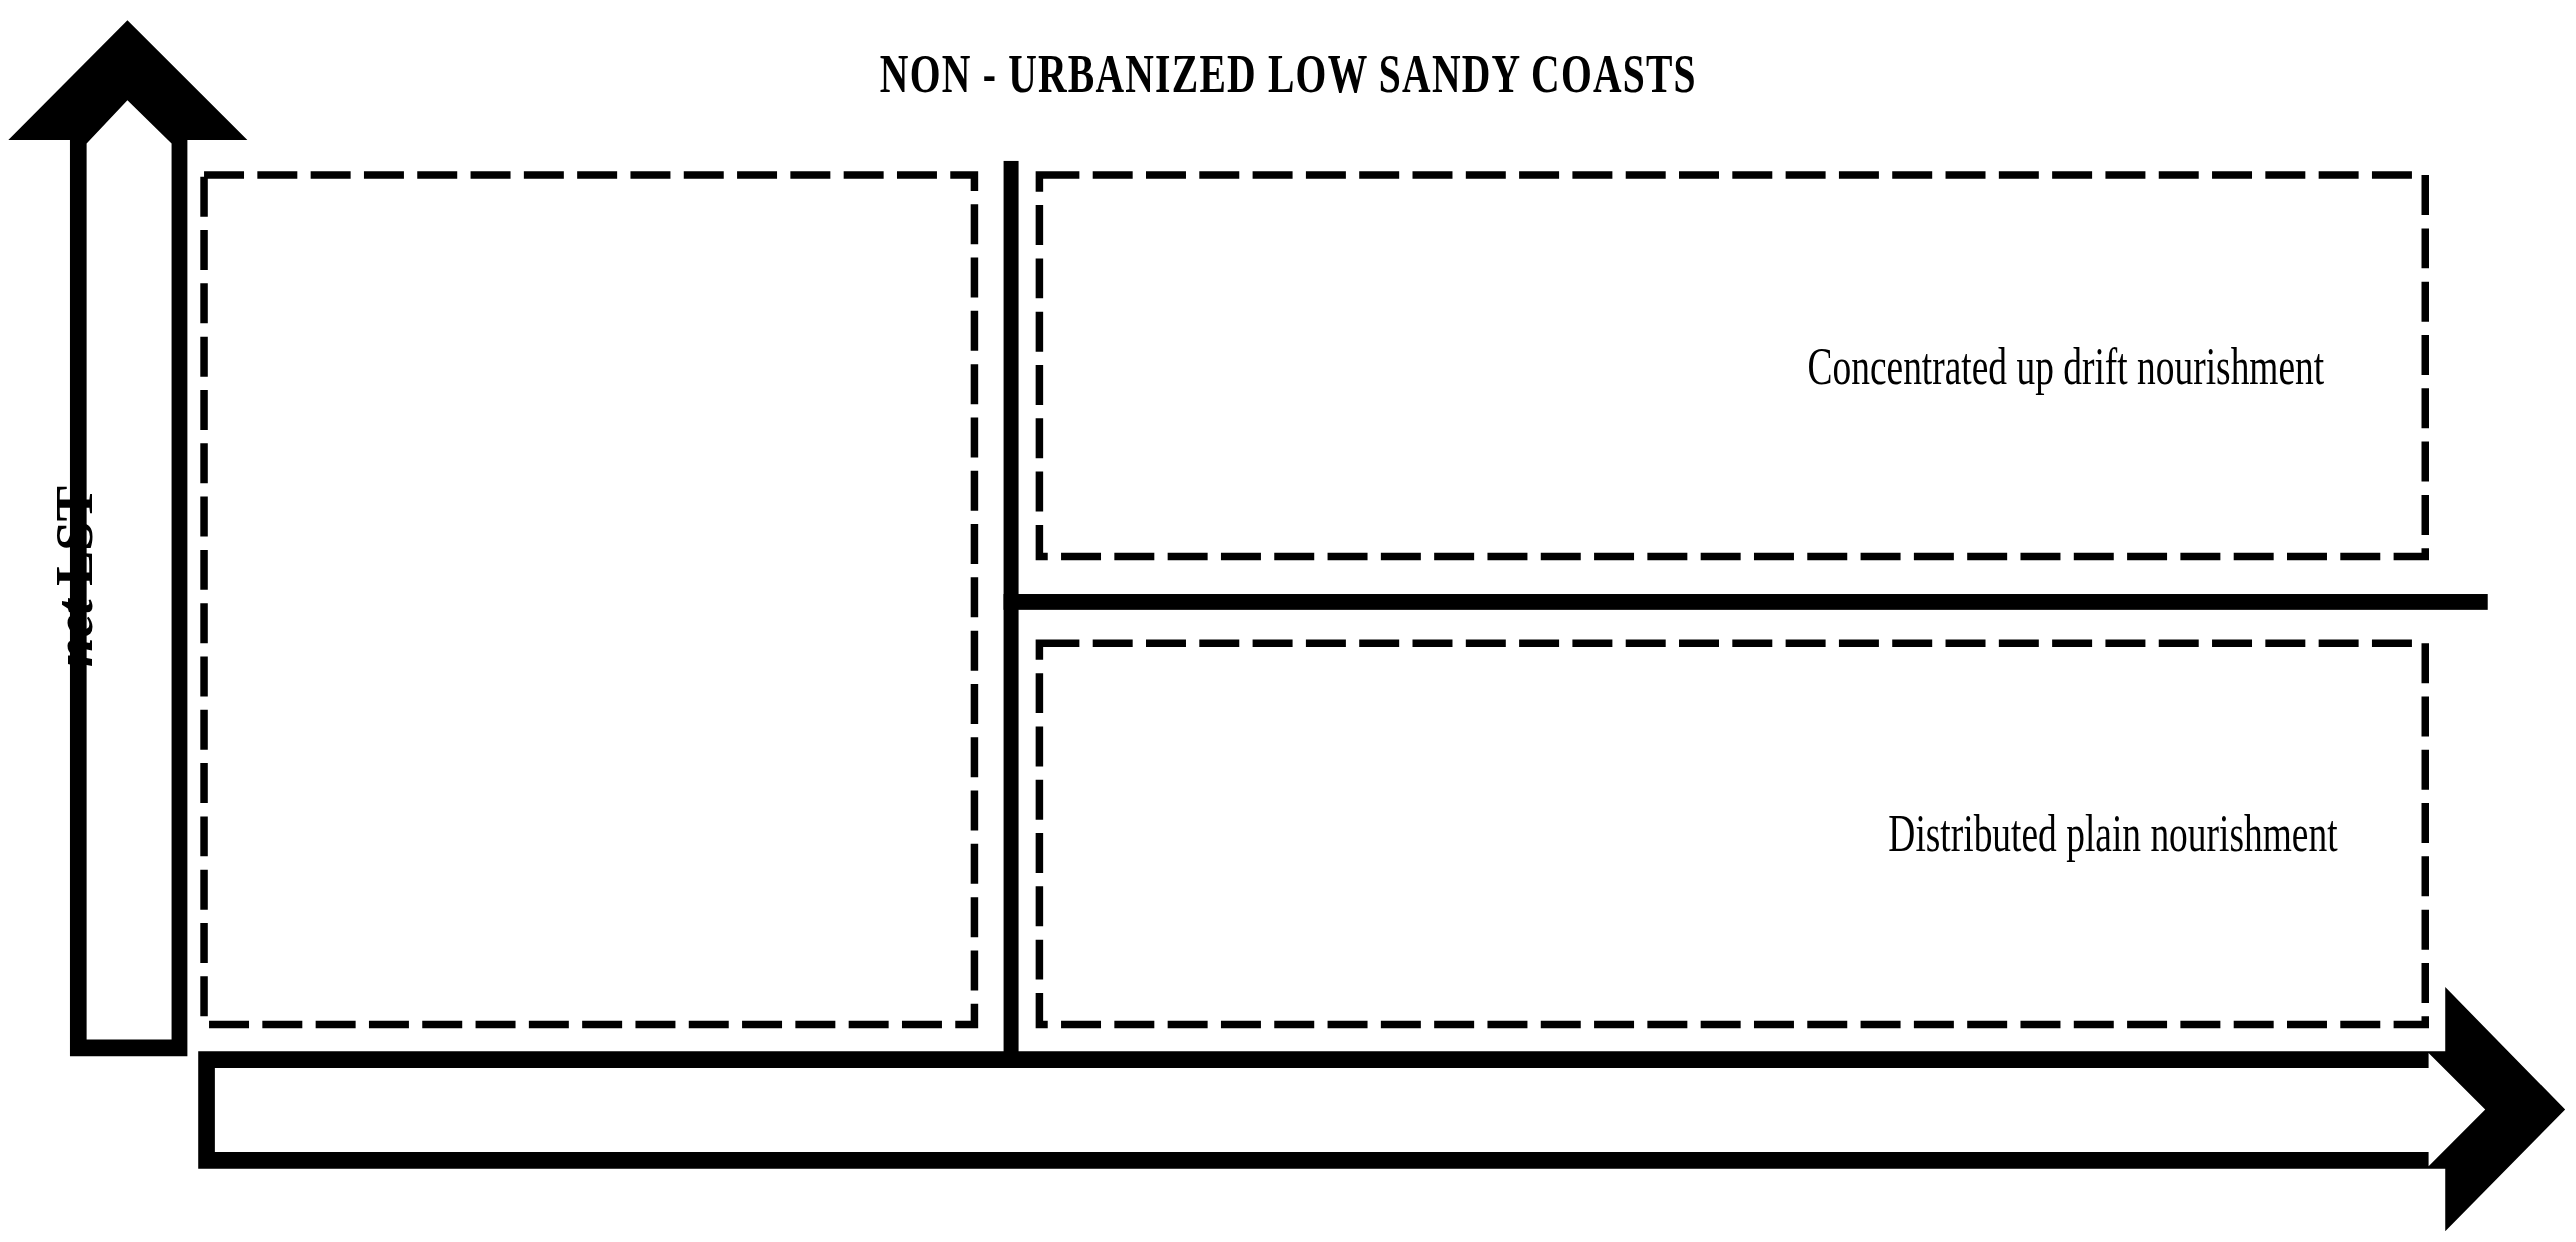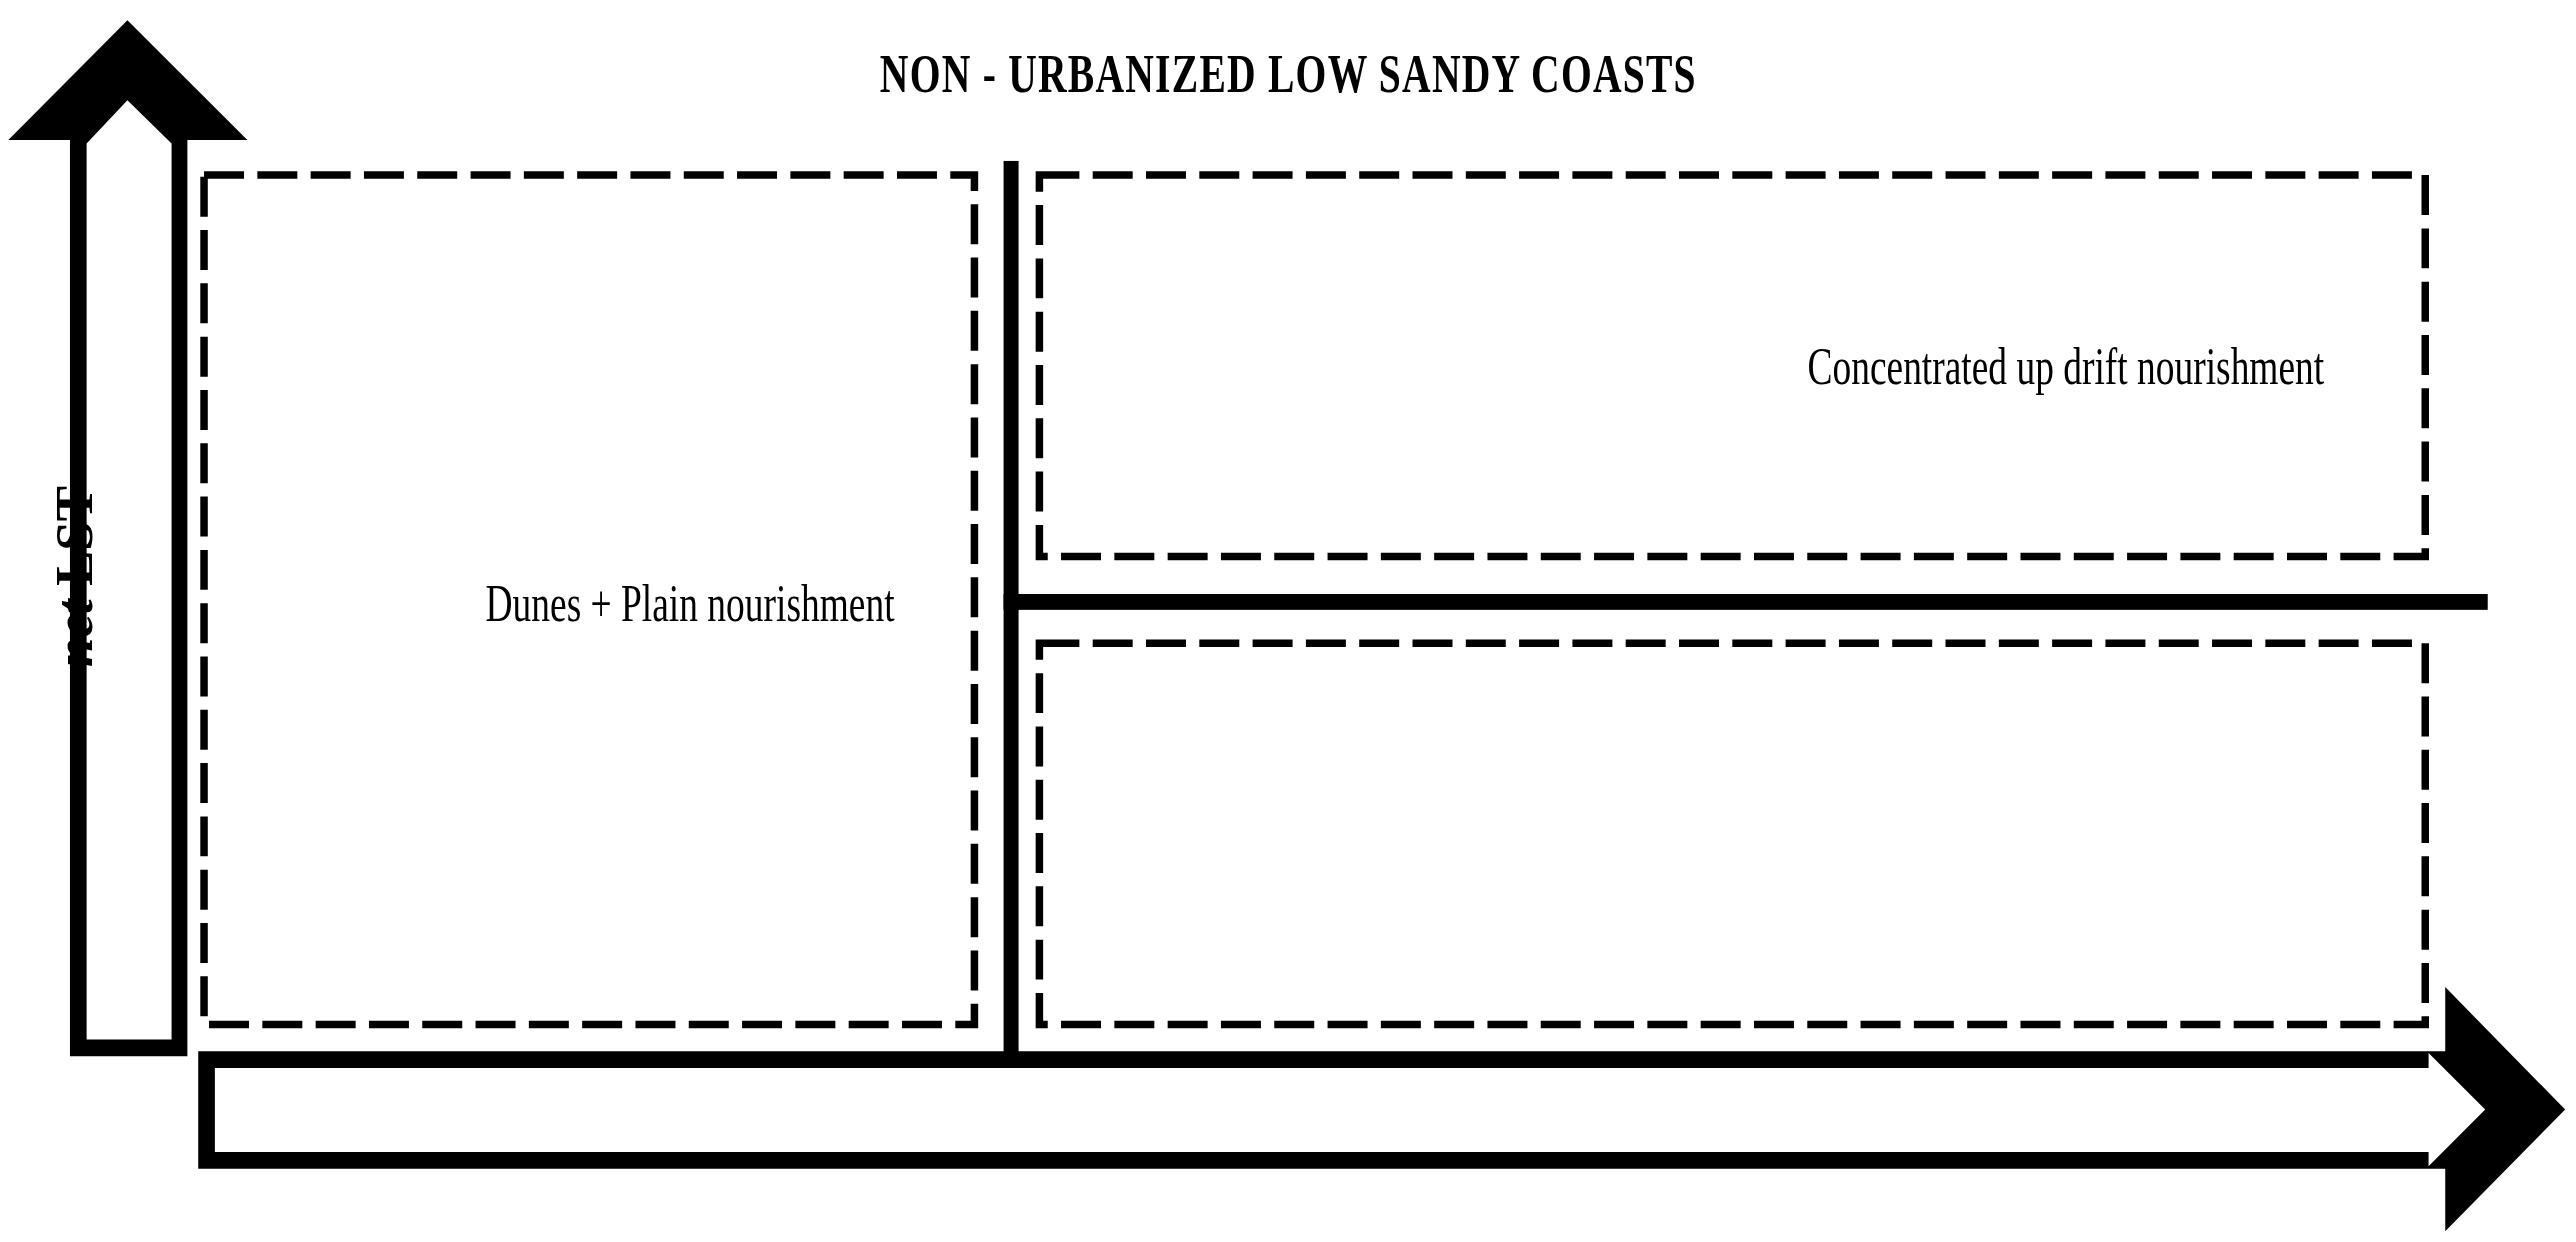--- a/index.html
+++ b/index.html
@@ -139,19 +139,19 @@
 
     <rect x="1248" y="772" width="1664" height="458" fill="none" stroke="#000000" stroke-width="9" stroke-dasharray="48 16"></rect>
 
   </svg>
 
   <div class="txt" id="title"><span class="cond">NON - URBANIZED  LOW SANDY COASTS</span></div>
 
   <div class="txt" id="label-yaxis"><span class="it">net</span>&nbsp;<span>LST</span></div>
 
 
-  <div class="txt boxlabel" id="label-left"><span class="cond">Dunes + Plain  nourishment</span></div>
 
   <div class="txt boxlabel" id="label-upper-right"><span class="cond">Concentrated up drift nourishment</span></div>
 
+  <div class="txt boxlabel" id="label-lower-right"><span class="cond">Distributed plain nourishment</span></div>
 
 </div>
 
 
 </body></html>

